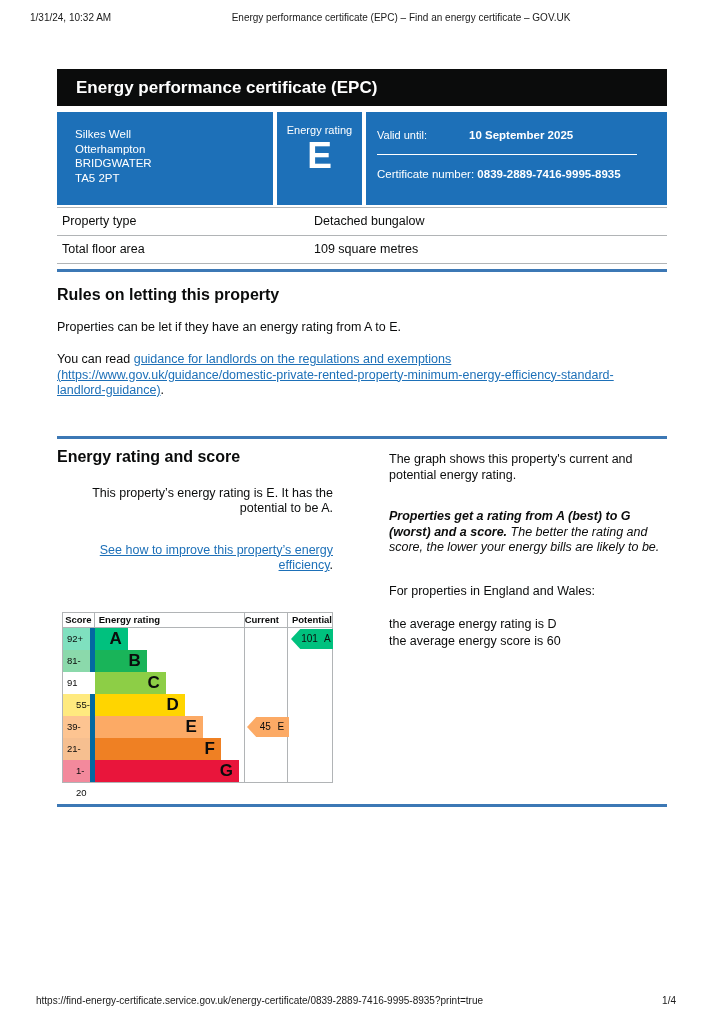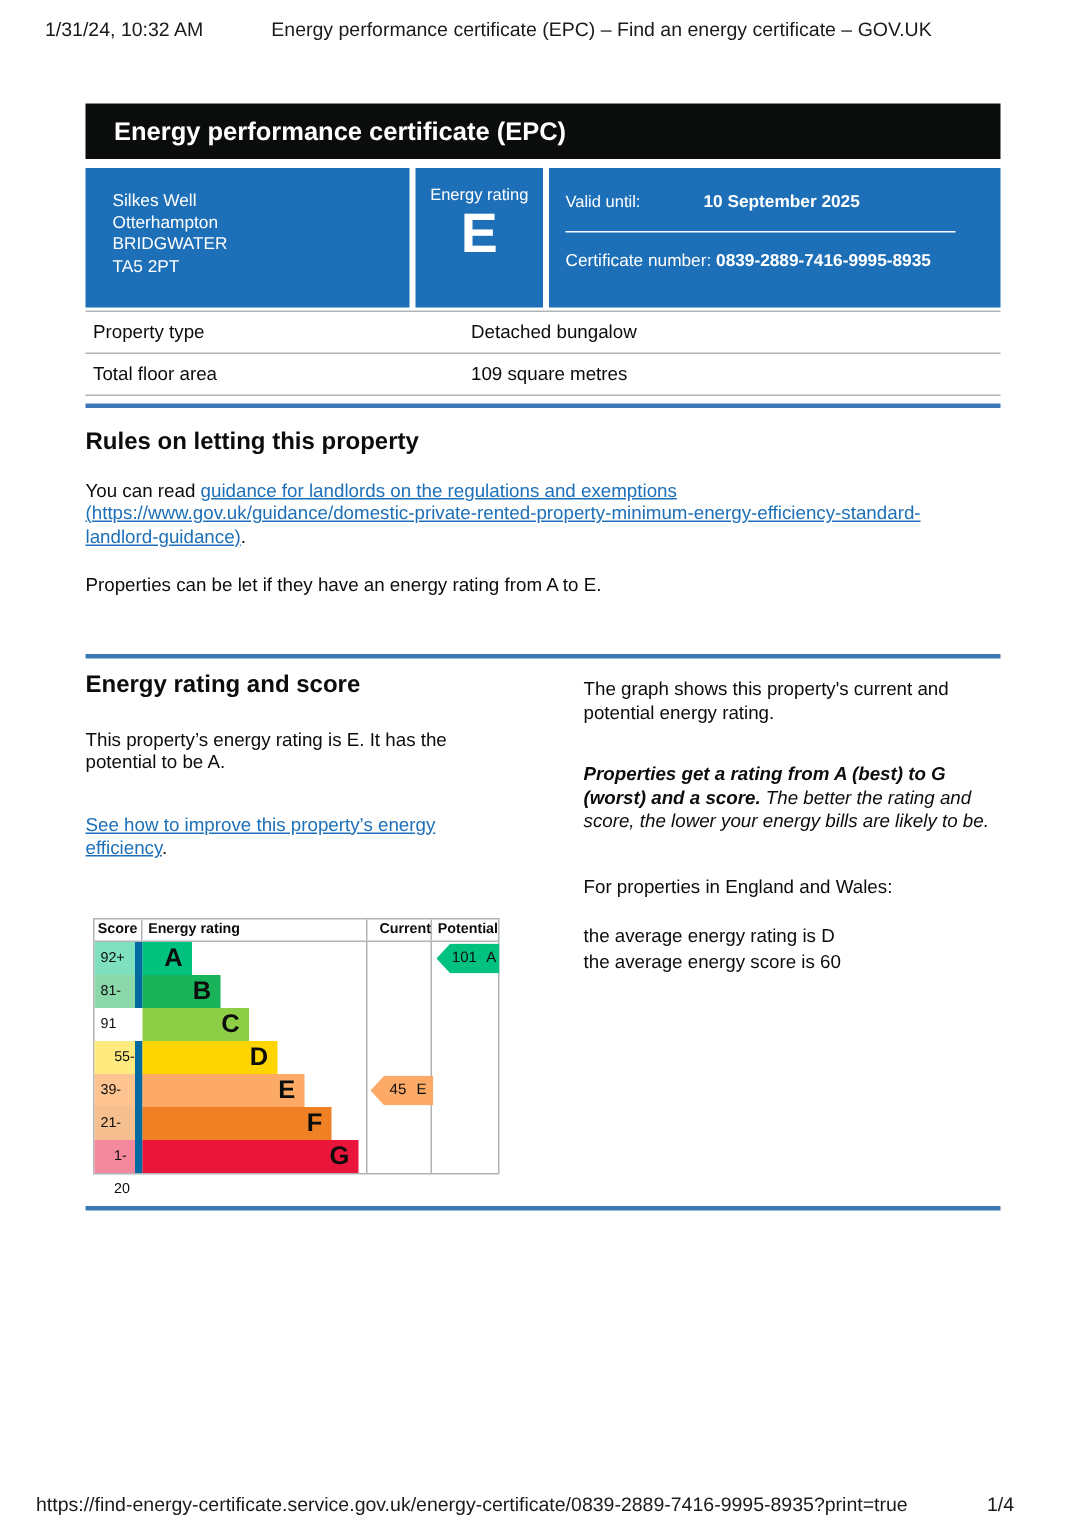--- a/index.html
+++ b/index.html
@@ -1,24 +1,24 @@
 <!DOCTYPE html>
 <html><head>
 <meta charset="utf-8">
 <style>
   * { box-sizing: border-box; }
   html, body { margin: 0; padding: 0; background: #ffffff; }
   body { font-family: "Liberation Sans", sans-serif; color: #0b0c0c; }
   .page { position: relative; width: 724px; height: 1024px; background: #ffffff; overflow: hidden; }
 
   
-  .print-meta { position: absolute; font-size: 13px; color: #1a1a1a; white-space: nowrap; }
+  .print-meta { position: absolute; font-size: 10px; color: #1a1a1a; white-space: nowrap; }
   .ph-date { left: 30px; top: 12px; }
   .ph-title { left: 108px; right: 30px; top: 12px; text-align: center; }
-  .pf-url { left: 24px; top: 995px; }
+  .pf-url { left: 36px; top: 995px; }
   .pf-page { right: 48px; top: 995px; }
 
   
   .banner { position: absolute; left: 57px; top: 69px; width: 610px; height: 37px; background: #0b0c0c; }
   .banner h1 { margin: 0; padding: 0 0 0 19px; color: #ffffff; font-size: 17px; font-weight: bold; line-height: 37px; }
 
   
   .panel { position: absolute; top: 112px; height: 93px; background: #1d70b8; color: #ffffff; }
   .panel-address { left: 57px; width: 216px; padding: 15px 10px 0 18px; font-size: 11.5px; line-height: 14.5px; }
   .panel-rating { left: 277px; width: 85px; text-align: center; }
@@ -41,34 +41,34 @@
   .rule-1 { top: 269px; } .rule-2 { top: 436px; } .rule-3 { top: 804px; }
 
   h2 { margin: 0; font-size: 16px; font-weight: bold; color: #0b0c0c; }
   .body-text { font-size: 12.5px; line-height: 15.5px; }
   a.gov-link { color: #1d70b8; text-decoration: underline; }
 
   .rules-section { position: absolute; left: 57px; top: 287px; width: 604px; }
   .rules-section p { margin: 17px 0 0 0; }
 
   .col-left  { position: absolute; left: 57px;  top: 449px; width: 276px; }
-  .col-left p { margin: 21px 0 0 0; }
+  .col-left p { margin: 21px 0 0 0; text-align: right; }
   .col-left .improve-p { margin-top: 26px; }
   .col-right { position: absolute; left: 389px; top: 452px; width: 285px; }
   .col-right p { margin: 0; }
   .p-gap-lg { margin-top: 26px !important; font-style: italic; }
   .p-gap-xl { margin-top: 28px !important; }
   .p-gap-md { margin-top: 18px !important; }
 
   
   .epc-chart { position: absolute; left: 62px; top: 612px; width: 271px; border: 1px solid #b1b4b6; background: #ffffff; }
   .chart-header { display: flex; height: 15px; border-bottom: 1px solid #b1b4b6; font-size: 9.5px; font-weight: bold; line-height: 14px; }
   .ch-score { width: 32px; text-align: center; border-right: 1px solid #b1b4b6; }
   .ch-rating { width: 151px; padding-left: 4px; border-right: 1px solid #b1b4b6; }
-  .ch-current { width: 44px; text-align: right; border-right: 1px solid #b1b4b6; }
+  .ch-current { width: 44px; text-align: left; border-right: 1px solid #b1b4b6; }
   .ch-potential { width: 44px; text-align: right; }
   .chart-row { display: flex; height: 22px; }
   .score-cell { width: 32px; font-size: 9.5px; font-weight: normal; line-height: 22px; padding-left: 4px; border-right: 5px solid #0369a1; }
   .bars-cell { width: 151px; border-right: 1px solid #b1b4b6; }
   .band-bar { height: 22px; font-size: 17px; font-weight: bold; line-height: 22px; text-align: right; padding-right: 6px; color: #0b0c0c; }
   .cur-cell { width: 44px; border-right: 1px solid #b1b4b6; }
   .pot-cell { width: 44px; }
   .rating-arrow { position: absolute; width: 42px; height: 20px; font-size: 10px; font-weight: normal; line-height: 20px; text-align: center; padding-left: 8px; color: #0b0c0c; word-spacing: 4px; clip-path: polygon(0 50%, 22% 0, 100% 0, 100% 100%, 22% 100%); }
 </style>
 </head>
@@ -113,22 +113,22 @@
     <div class="prop-row">
       <div class="prop-key">Total floor area</div>
       <div>109 square metres</div>
     </div>
   </div>
 
   <hr class="blue-rule rule-1">
 
   <div class="rules-section body-text">
     <h2>Rules on letting this property</h2>
+    <p>Properties can be let if they have an energy rating from A to E.</p>
     <p><span>You can read </span><a href="#" class="gov-link"><span>guidance for landlords on the regulations and exemptions</span> <span>(https://www.gov.uk/guidance/domestic-private-rented-property-minimum-energy-efficiency-standard-landlord-guidance)</span></a><span>.</span></p>
-    <p>Properties can be let if they have an energy rating from A to E.</p>
   </div>
 
   <hr class="blue-rule rule-2">
 
   <div class="col-left body-text">
     <h2>Energy rating and score</h2>
     <p>This property’s energy rating is E. It has the potential to be A.</p>
     <p class="improve-p"><a href="#" class="gov-link">See how to improve this property’s energy efficiency</a><span>.</span></p>
   </div>
 

